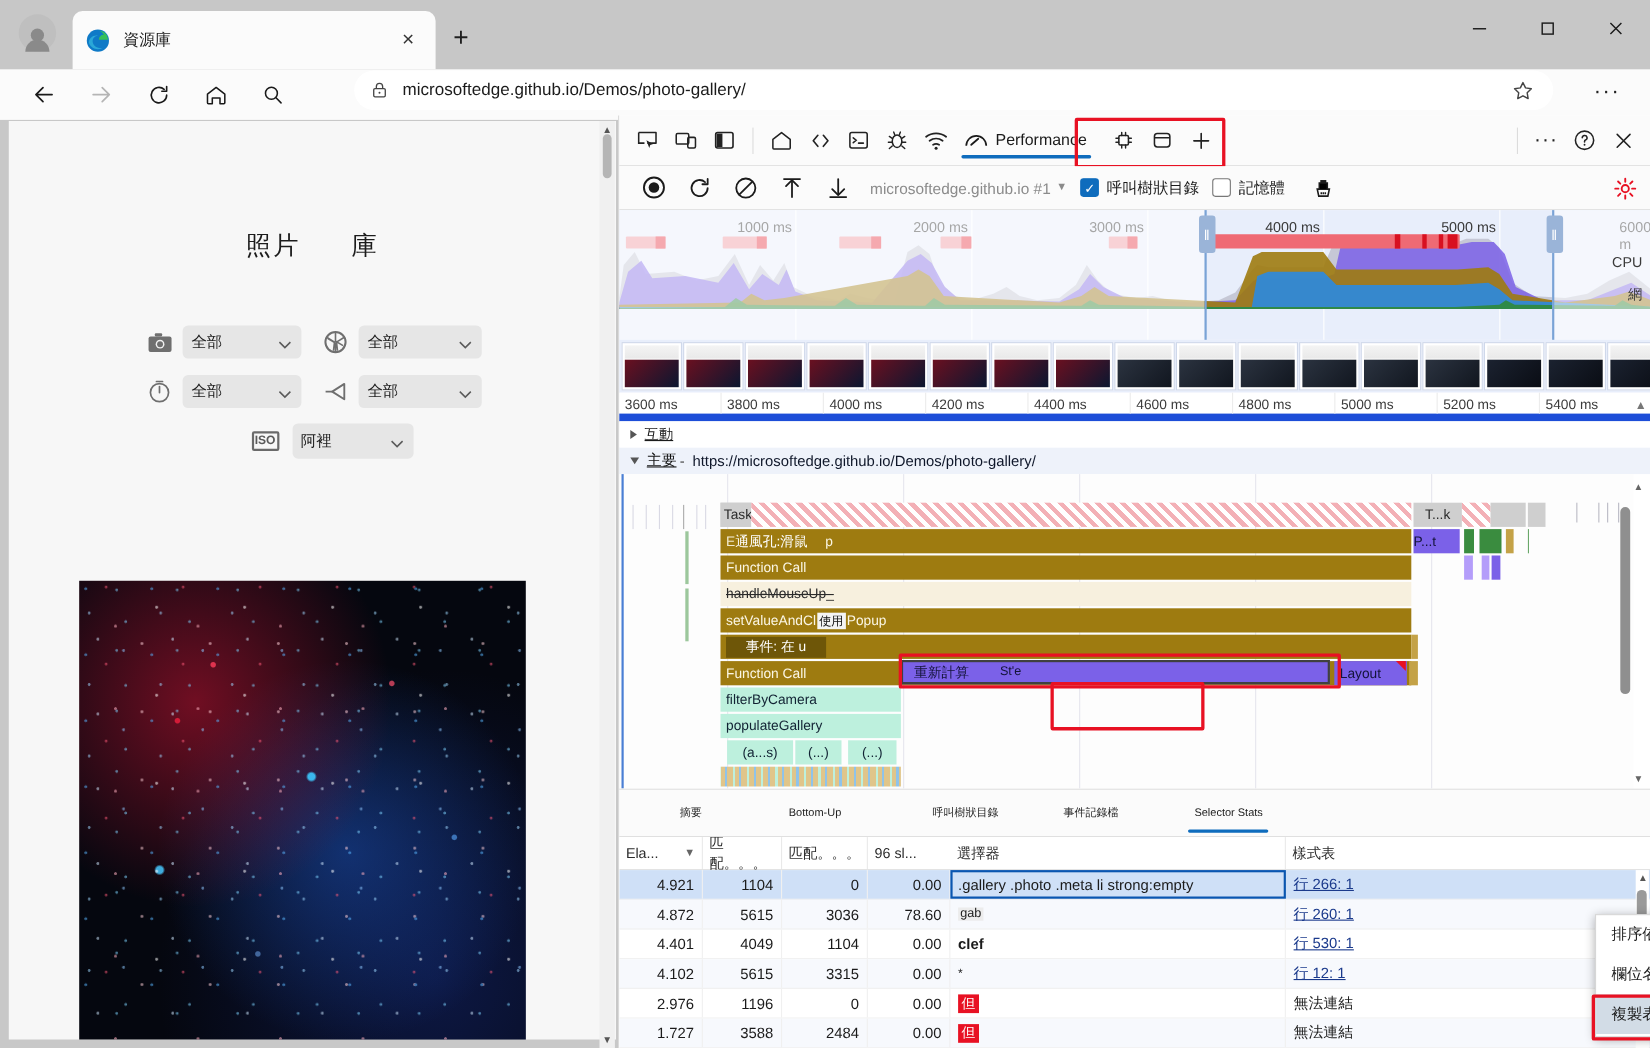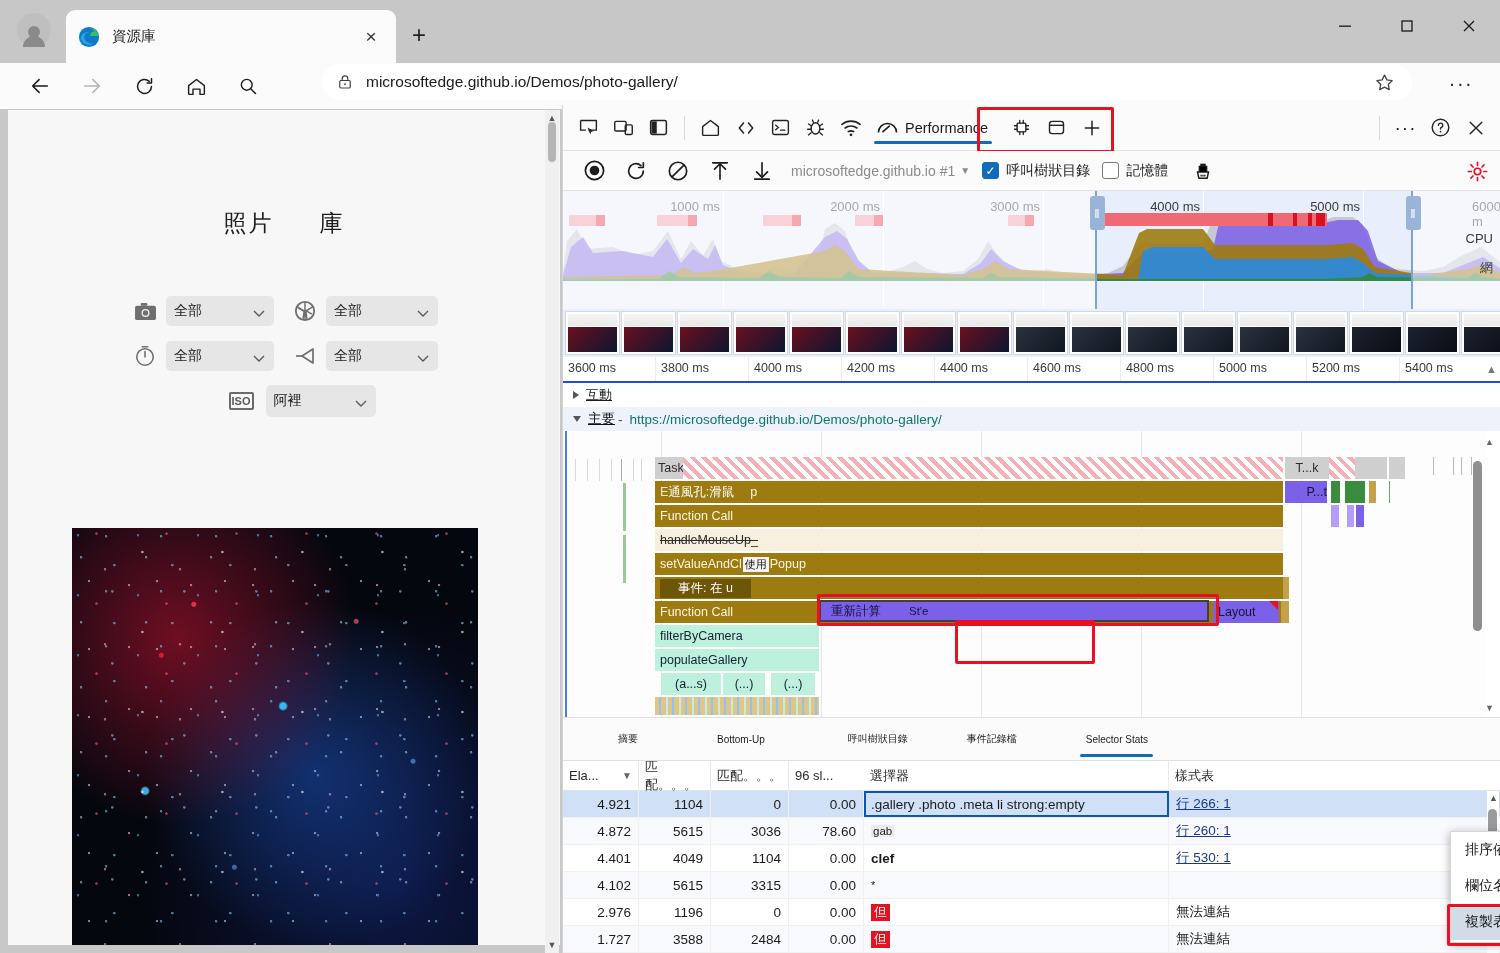--- a/index.html
+++ b/index.html
@@ -171,33 +171,33 @@
   .ov-selline{position:absolute;top:0;bottom:0;width:2px;background:#7aa3d6;}
   .ov-selbg{position:absolute;top:0;bottom:0;background:rgba(255,255,255,.55);}
 
   
   .film{position:absolute;left:0;top:204px;width:938px;height:48px;background:#e8eefb;overflow:hidden;display:flex;align-items:center;padding-left:2px;}
   .frame{width:55px;height:44px;margin-right:1px;background:#fff;border:1px solid #cfd8ea;flex:0 0 auto;padding:2px;}
   .frame .hdr{height:12px;background:linear-gradient(to bottom,#f4f4f4,#e9e9e9);}
   .frame .thumb{height:25px;margin-top:1px;}
 
   .ruler{
-    position:absolute;left:0;top:252px;width:938px;height:26px;background:#fff;border-bottom:2px solid #1d4ed8;
+    position:absolute;left:0;top:252px;width:938px;height:26px;background:#fff;border-bottom:7px solid #1d4ed8;
   }
   .rk{position:absolute;top:4px;font-size:12.5px;color:#3a3a3a;}
   .rk-line{position:absolute;top:0;bottom:0;width:1px;background:#ececec;}
   .ruler-arrow{position:absolute;right:4px;top:6px;color:#777;font-size:11px;}
 
   .interactions{position:absolute;left:0;top:278px;width:938px;height:24px;background:#fff;display:flex;align-items:center;font-size:13px;color:#1b1b1b;}
   .tri{display:inline-block;width:0;height:0;border-left:6px solid #555;border-top:4.5px solid transparent;border-bottom:4.5px solid transparent;margin:0 7px 0 10px;}
   .tri.down{border-left:4.5px solid transparent;border-right:4.5px solid transparent;border-top:6px solid #555;border-bottom:0;}
 
   .main-hdr{position:absolute;left:0;top:302px;width:938px;height:24px;background:#eef2fa;display:flex;align-items:center;font-size:13.5px;}
   .main-hdr .u{text-decoration:underline;color:#111;}
-  .main-hdr .url{color:#0f766e;margin-left:4px;}
+  .main-hdr .url{color:#0f172a;margin-left:4px;}
 
   .flame{position:absolute;left:0;top:326px;width:922px;height:286px;background:#fdfdfd;overflow:hidden;}
   .fbar{position:absolute;height:22px;font-size:12.5px;display:flex;align-items:center;padding-left:5px;white-space:nowrap;overflow:hidden;}
   .f-task{background:repeating-linear-gradient(45deg,#fff 0 4px,#f3b0b6 4px 8px);color:#2b2b2b;}
   .f-gray{background:#cfcfcf;color:#2b2b2b;}
   .f-gold{background:#9e7b10;color:#fbf6e4;}
   .f-cream{background:#f7f0de;color:#2b2b2b;}
   .f-mint{background:#bdf0dd;color:#123;}
   .f-purple{background:#7b61e8;color:#14143a;}
   .f-green{background:#3a8c3f;}
@@ -782,21 +782,21 @@
       <div class="tick-col" style="left:870px;top:26px;height:18px;background:#b9b9c4"></div>
       <div class="tick-col" style="left:890px;top:26px;height:18px;background:#b9b9c4"></div>
       <div class="tick-col" style="left:898px;top:26px;height:18px;background:#b9b9c4"></div>
       <div class="tick-col" style="left:908px;top:26px;height:18px;background:#b9b9c4"></div>
 
       <div class="fbar f-gold" style="left:92px;top:50px;width:628px;">
         <span style="opacity:.9">E</span>
           <span style="color:#fff;font-weight:500">通風孔:滑鼠</span>
           <span style="margin-left:16px">p</span>
       </div>
-      <div class="fbar f-purple" style="left:722px;top:50px;width:42px;justify-content:flex-end;padding-left:0">
+      <div class="fbar f-purple" style="left:722px;top:50px;width:42px;justify-content:flex-start;padding-left:0">
           <span>P...t</span>
         </div>
       <div class="fbar f-green" style="left:768px;top:50px;width:9px;"></div>
       <div class="fbar f-green" style="left:782px;top:50px;width:20px;"></div>
       <div class="fbar" style="left:806px;top:50px;width:7px;background:#c4a247"></div>
       <div class="tick-col" style="left:826px;top:50px;height:22px;background:#6aa86a"></div>
 
       <div class="fbar f-gold" style="left:92px;top:74px;width:628px;">
           <span>Function Call</span>
         </div>
@@ -942,20 +942,23 @@
             <span class="lnk">行 530: 1</span>
           </div>
       </div>
 
       <div class="ssrow odd">
         <div class="c-num">4.102</div>
         <div class="c-m1">5615</div>
         <div class="c-m2">3315</div>
         <div class="c-pc">0.00</div>
         <div class="c-sel" style="font-size:11px">*</div>
+        <div class="c-ss">
+            <span class="lnk">行 12: 1</span>
+          </div>
       </div>
 
       <div class="ssrow">
         <div class="c-num">2.976</div>
         <div class="c-m1">1196</div>
         <div class="c-m2">0</div>
         <div class="c-pc">0.00</div>
         <div class="c-sel">
             <span class="badge-red">但</span>
           </div>

